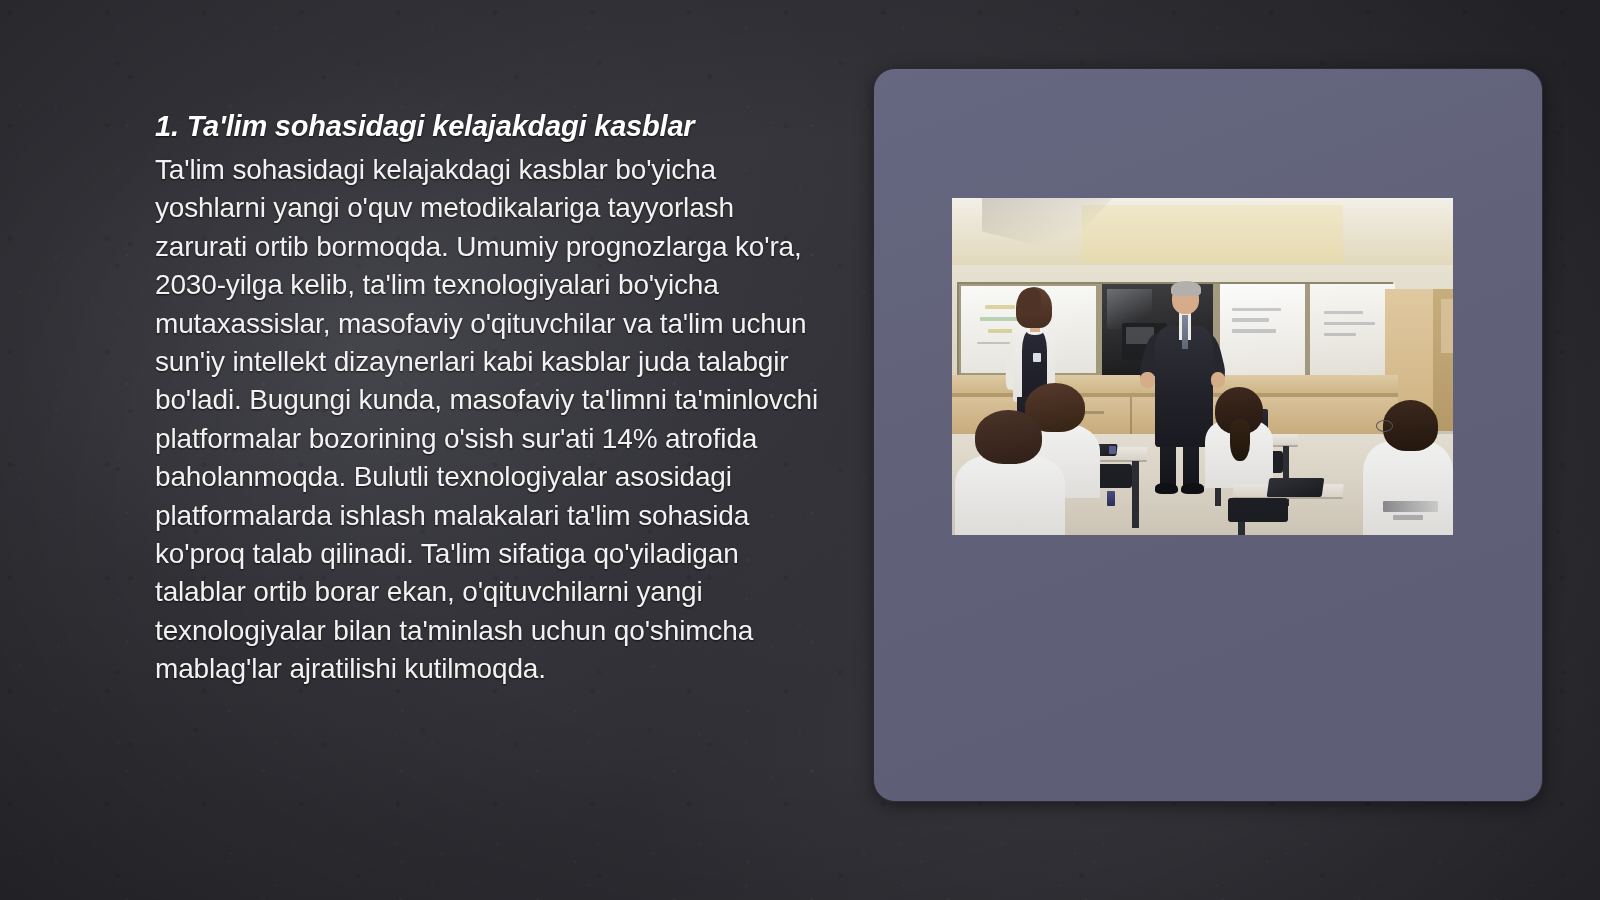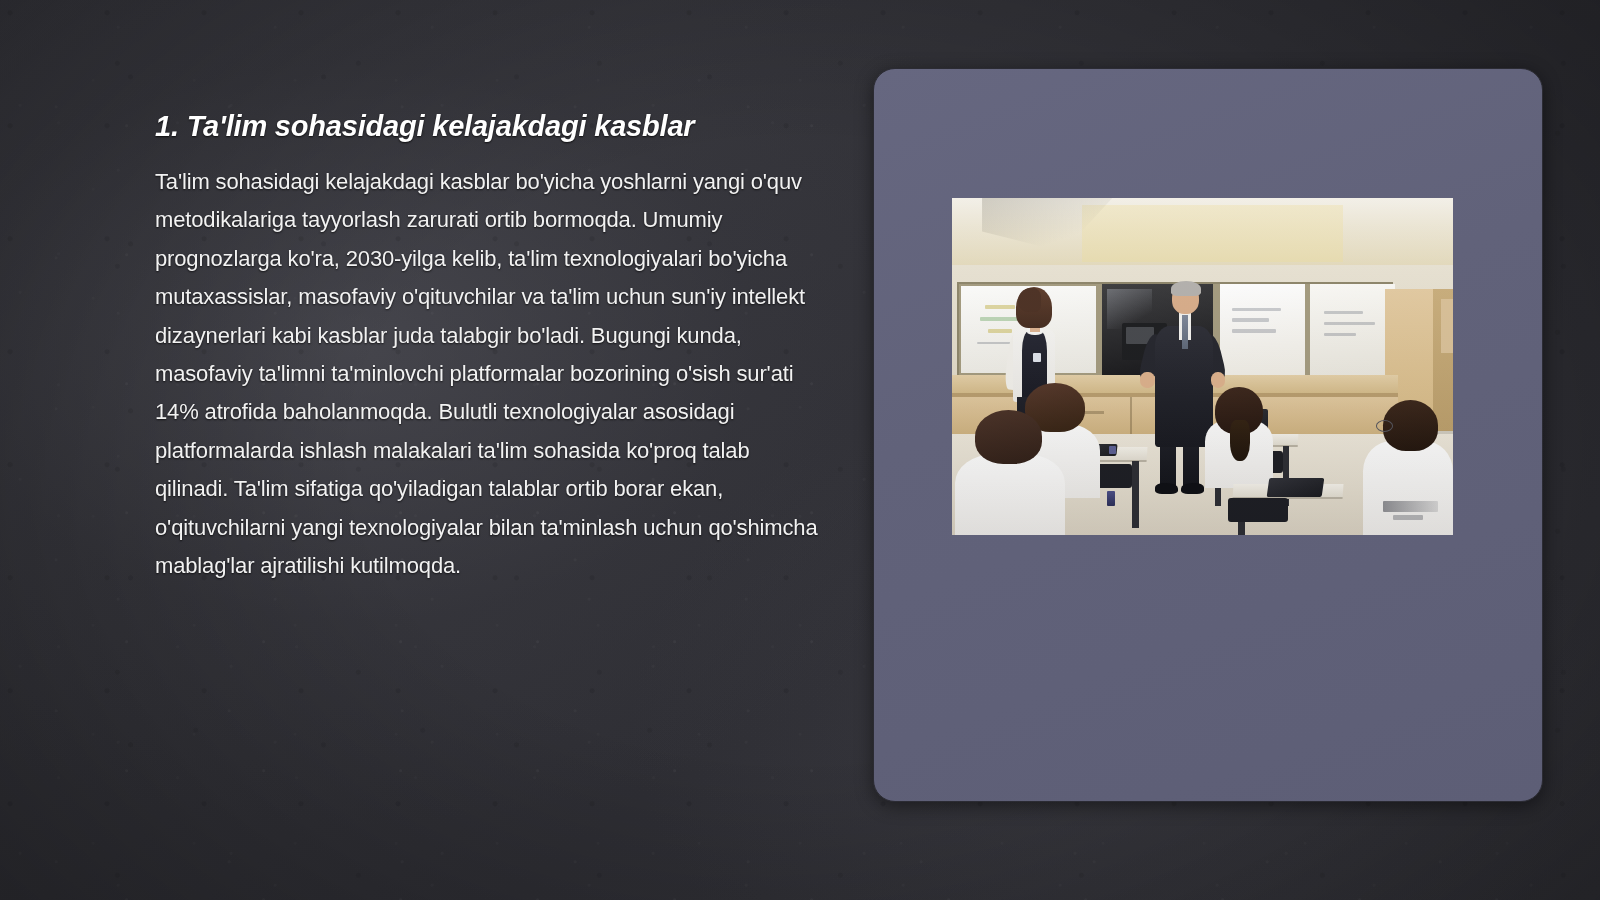--- a/index.html
+++ b/index.html
@@ -66,26 +66,26 @@
   }
 
   #heading {
     font-size: 29px;
     font-weight: bold;
     font-style: italic;
     color: #ffffff;
     line-height: 45px;
     letter-spacing: -0.2px;
     text-shadow: 0 1px 2px rgba(0,0,0,0.75);
-    margin: 0 0 14px 0;
+    margin: 0 0 2px 0;
     white-space: pre-wrap;
   }
 
   #body-text {
-    font-size: 22px;
+    font-size: 28px;
     font-weight: normal;
     color: #f2f2f2;
     line-height: 38.4px;
     letter-spacing: -0.15px;
     text-shadow: 0 1px 2px rgba(0,0,0,0.70);
     white-space: normal;
   }
 
   
   #media-card {

